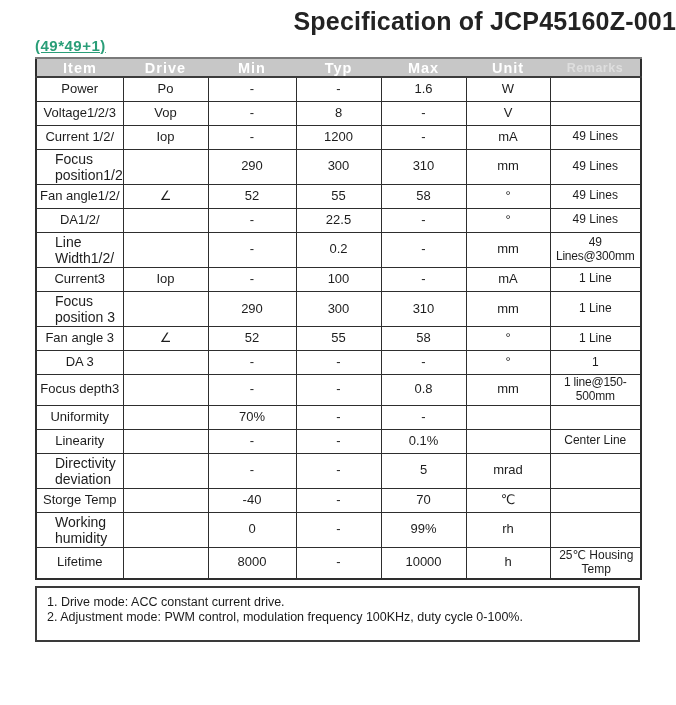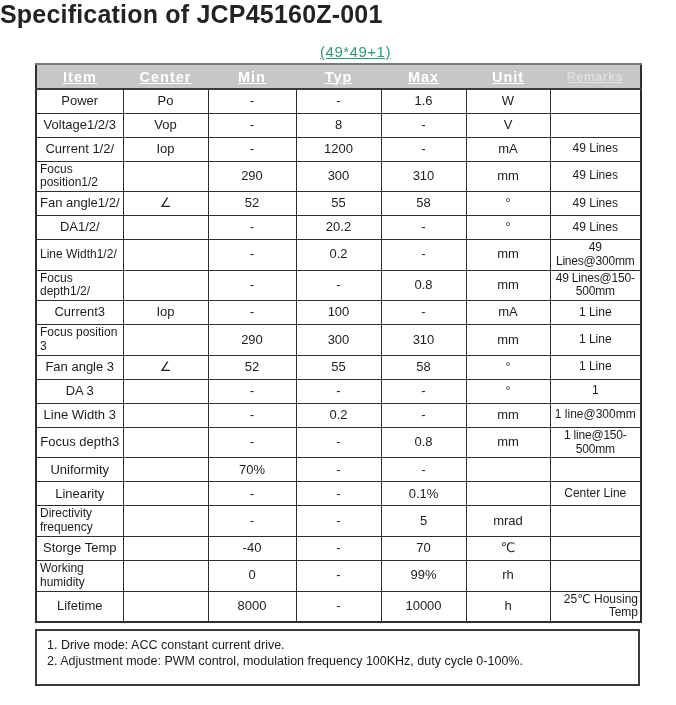--- a/index.html
+++ b/index.html
@@ -6,35 +6,35 @@
   html, body { background: #ffffff; }
   body {
     width: 676px; height: 705px;
     font-family: "Liberation Sans", "DejaVu Sans", sans-serif;
     color: #1d1d1d;
     overflow: hidden;
   }
   .page { width: 676px; height: 705px; position: relative; }
 
   .title {
-    text-align: left;
+    text-align: right;
     font-size: 25px;
     font-weight: 600;
     color: #232323;
+    padding-top: 7px;
     letter-spacing: 0.2px;
   }
   .subtitle {
     margin-left: 35px;
-    margin-top: 14px;
+    margin-top: 1px;
     font-size: 15px;
-    font-weight: 400;
+    font-weight: 700;
     color: #2a9e78;
     text-decoration: underline;
     letter-spacing: 0.5px;
-    text-align: center;
   }
 
   table.spec {
     margin: 3px 0 0 35px;
     width: 605px;
     border-collapse: collapse;
     table-layout: fixed;
     border: 2px solid #2e2e2e;
   }
   col.c0 { width: 87px; }
@@ -44,47 +44,46 @@
   col.c4 { width: 85px; }
   col.c5 { width: 84px; }
   col.c6 { width: 91px; }
 
   thead th {
     background: #c7c7c7;
     color: #ffffff;
     font-weight: 700;
     font-size: 14.5px;
     letter-spacing: 1px;
-    height: 25px;
+    height: 19px;
     border: none;
     border-bottom: 2px solid #3c3c3c;
     border-top: 2px solid #7a7a7a;
-    text-decoration: underline;
   }
   thead th:last-child {
     color: #dedede;
     font-size: 12.5px;
     letter-spacing: 0.5px;
   }
 
   tbody td {
     border: 1px solid #2e2e2e;
     height: 24px;
     text-align: center;
     vertical-align: middle;
     font-size: 13px;
     line-height: 1.15;
     padding: 1px 2px;
     color: #1d1d1d;
     overflow: hidden;
   }
   tbody td:nth-child(7) { font-size: 12px; }
-  td.sm-item { font-size: 12px; text-align: left; padding-left: 3px; }
+  td.sm-item { font-size: 14px; text-align: left; padding-left: 18px; }
   td.sm-remark { font-size: 9.5px; letter-spacing: -0.2px; border-radius: 7px; }
-  td.wrap-left { text-align: right; padding-left: 4px; }
+  td.wrap-left { text-align: center; padding-left: 4px; }
 
   .notes {
     margin: 6px 0 0 35px;
     width: 605px;
     min-height: 54px;
     border: 2px solid #3a3a3a;
     padding: 7px 10px 14px 10px;
     font-size: 12.5px;
     line-height: 1.25;
     color: #1b1b1b;
@@ -105,21 +104,21 @@
         <col class="c1">
         <col class="c2">
         <col class="c3">
       <col class="c4">
         <col class="c5">
         <col class="c6">
     </colgroup>
     <thead>
       <tr>
         <th>Item</th>
-        <th>Center</th>
+        <th>Drive</th>
         <th>Min</th>
         <th>Typ</th>
         <th>Max</th>
         <th>Unit</th>
         <th>Remarks</th>
       </tr>
     </thead>
     <tbody>
         <tr>
           <td>Power</td>
@@ -163,42 +162,33 @@
           <td>52</td>
           <td>55</td>
           <td>58</td>
           <td>°</td>
           <td>49 Lines</td>
         </tr>
         <tr>
           <td>DA1/2/</td>
           <td></td>
           <td>-</td>
-          <td>20.2</td>
+          <td>22.5</td>
           <td>-</td>
           <td>°</td>
           <td>49 Lines</td>
         </tr>
         <tr>
           <td class="sm-item">Line Width1/2/</td>
           <td></td>
           <td>-</td>
           <td>0.2</td>
           <td>-</td>
           <td>mm</td>
           <td class="sm-remark">49 Lines@300mm</td>
-        </tr>
-        <tr>
-          <td class="sm-item">Focus depth1/2/</td>
-          <td></td>
-          <td>-</td>
-          <td>-</td>
-          <td>0.8</td>
-          <td>mm</td>
-          <td class="sm-remark">49 Lines@150-500mm</td>
         </tr>
         <tr>
           <td>Current3</td>
           <td>Iop</td>
           <td>-</td>
           <td>100</td>
           <td>-</td>
           <td>mA</td>
           <td>1 Line</td>
         </tr>
@@ -223,29 +213,20 @@
         <tr>
           <td>DA 3</td>
           <td></td>
           <td>-</td>
           <td>-</td>
           <td>-</td>
           <td>°</td>
           <td>1</td>
         </tr>
         <tr>
-          <td>Line Width 3</td>
-          <td></td>
-          <td>-</td>
-          <td>0.2</td>
-          <td>-</td>
-          <td>mm</td>
-          <td>1 line@300mm</td>
-        </tr>
-        <tr>
           <td>Focus depth3</td>
           <td></td>
           <td>-</td>
           <td>-</td>
           <td>0.8</td>
           <td>mm</td>
           <td class="sm-remark">1 line@150-500mm</td>
         </tr>
         <tr>
           <td>Uniformity</td>
@@ -259,21 +240,21 @@
         <tr>
           <td>Linearity</td>
           <td></td>
           <td>-</td>
           <td>-</td>
           <td>0.1%</td>
           <td></td>
           <td>Center Line</td>
         </tr>
         <tr>
-          <td class="sm-item">Directivity frequency</td>
+          <td class="sm-item">Directivity deviation</td>
           <td></td>
           <td>-</td>
           <td>-</td>
           <td>5</td>
           <td>mrad</td>
           <td></td>
         </tr>
         <tr>
           <td>Storge Temp</td>
           <td></td>

